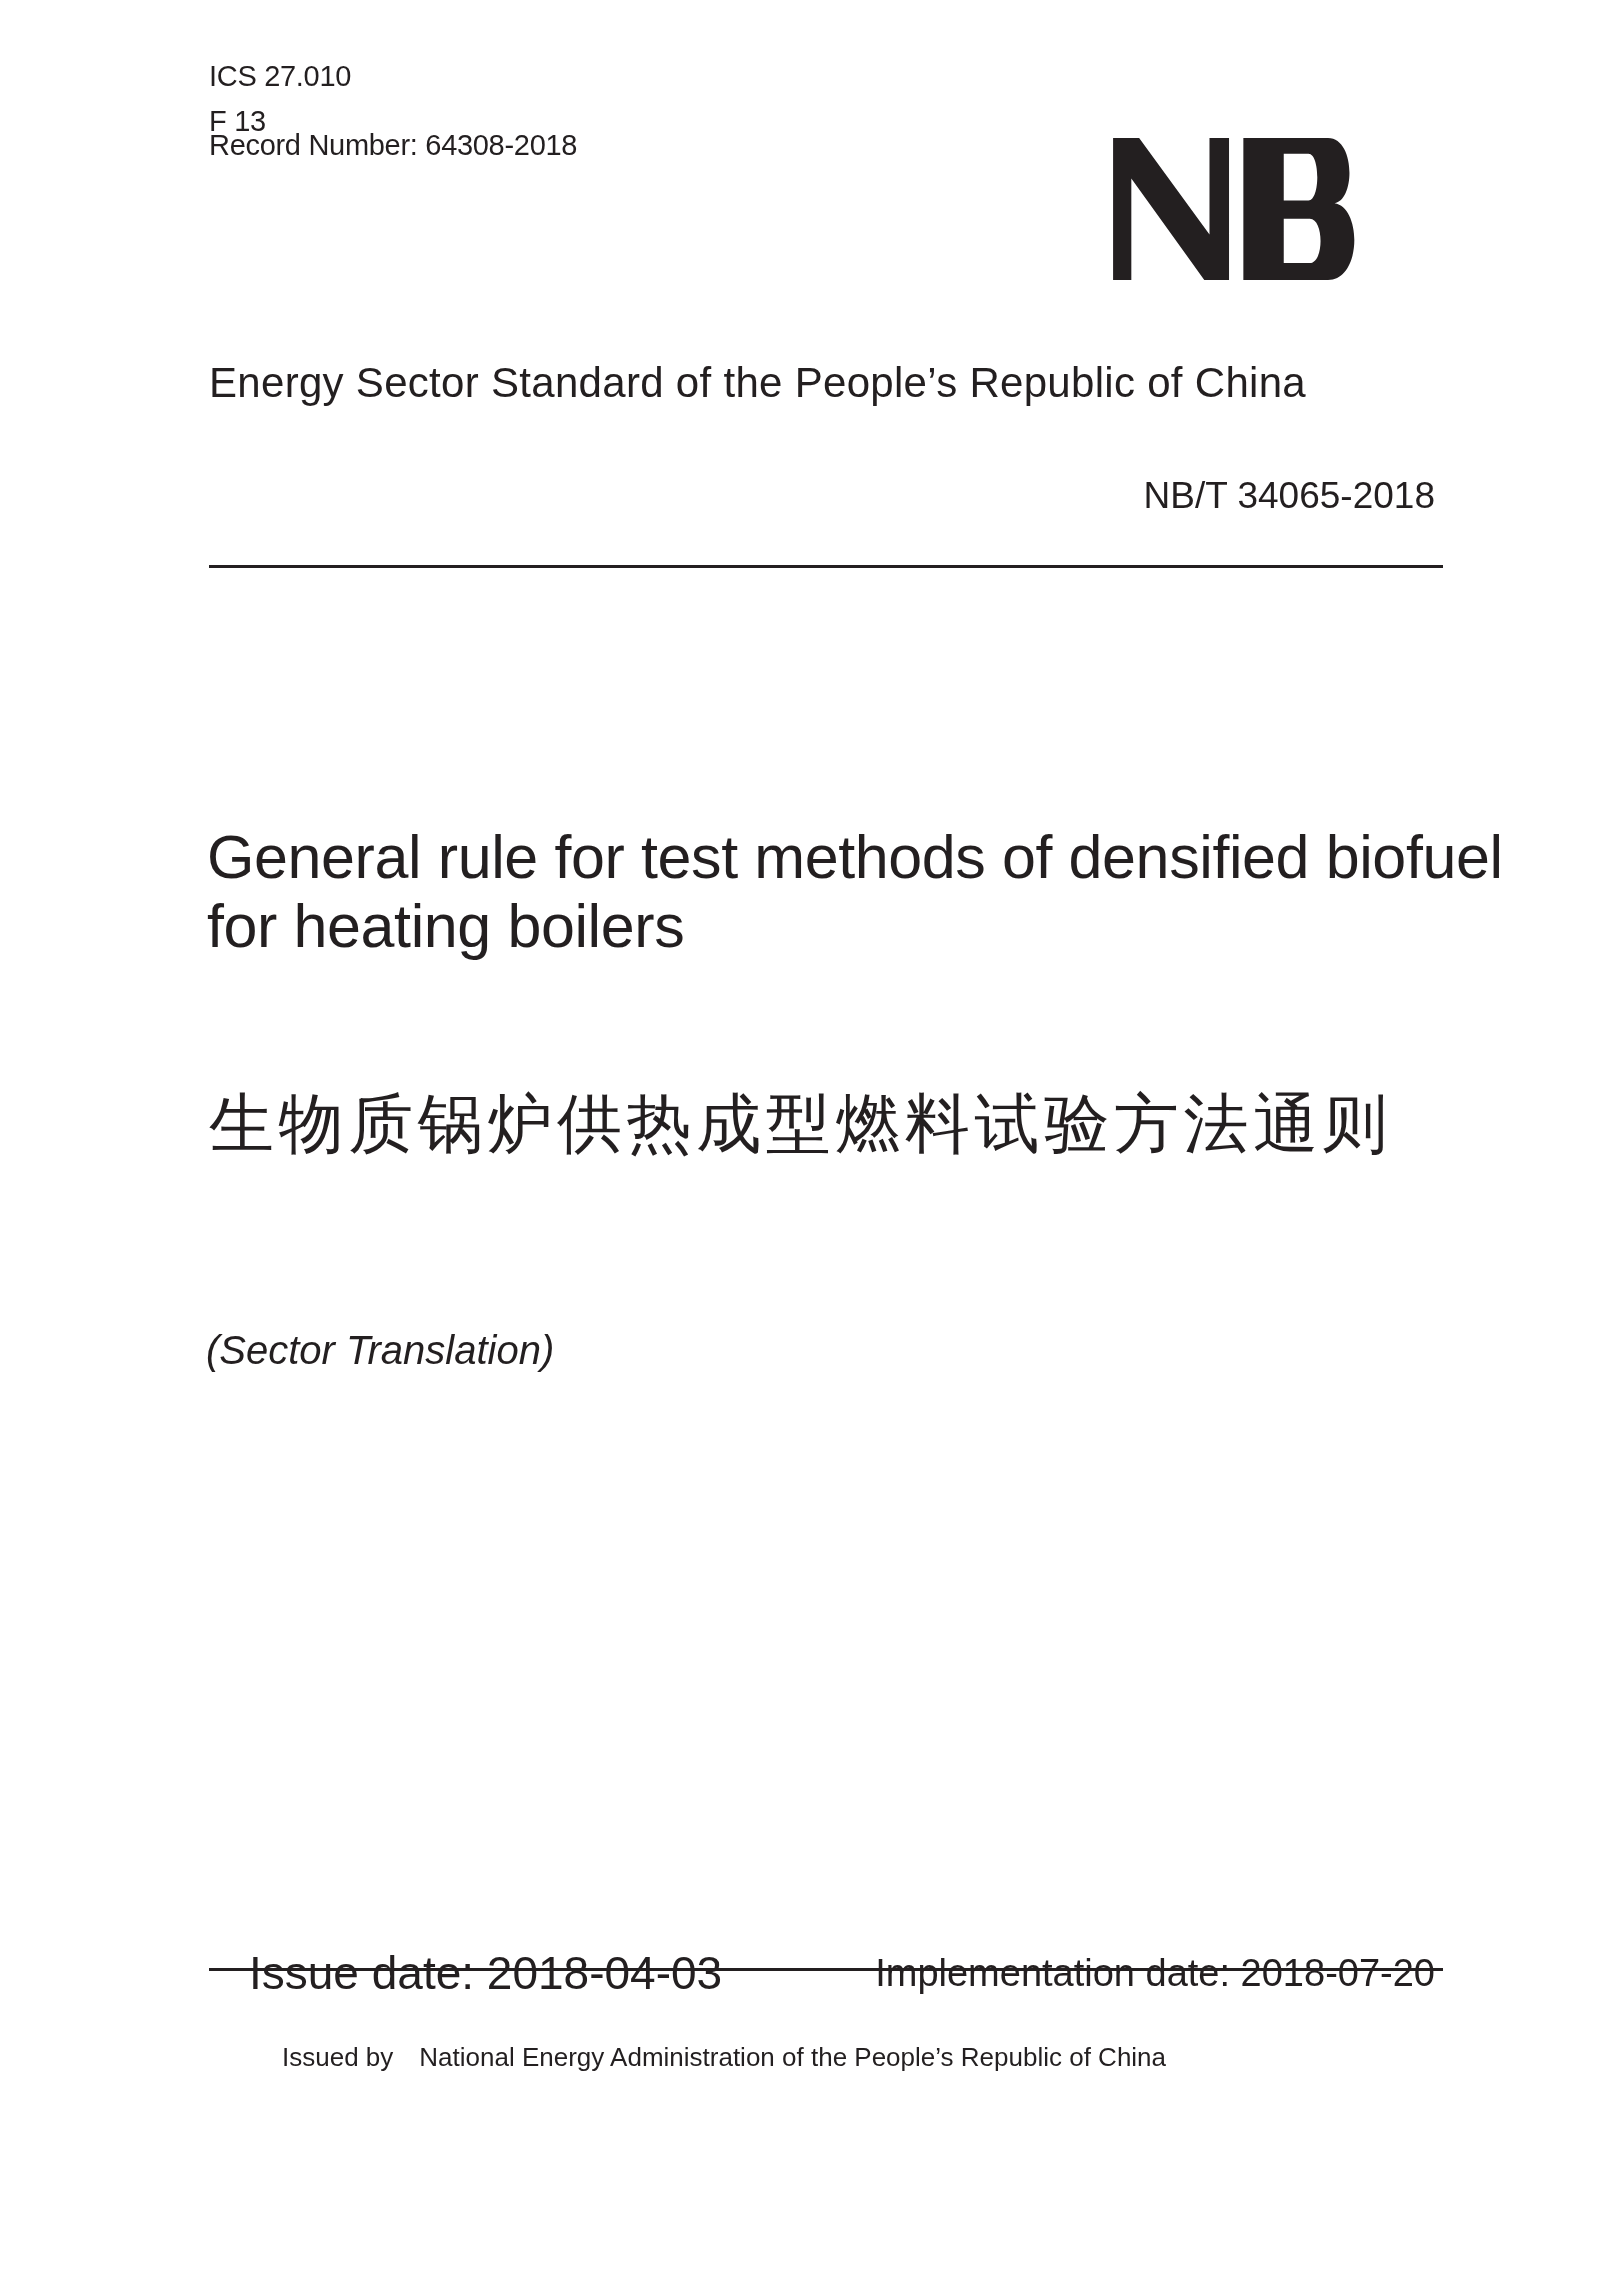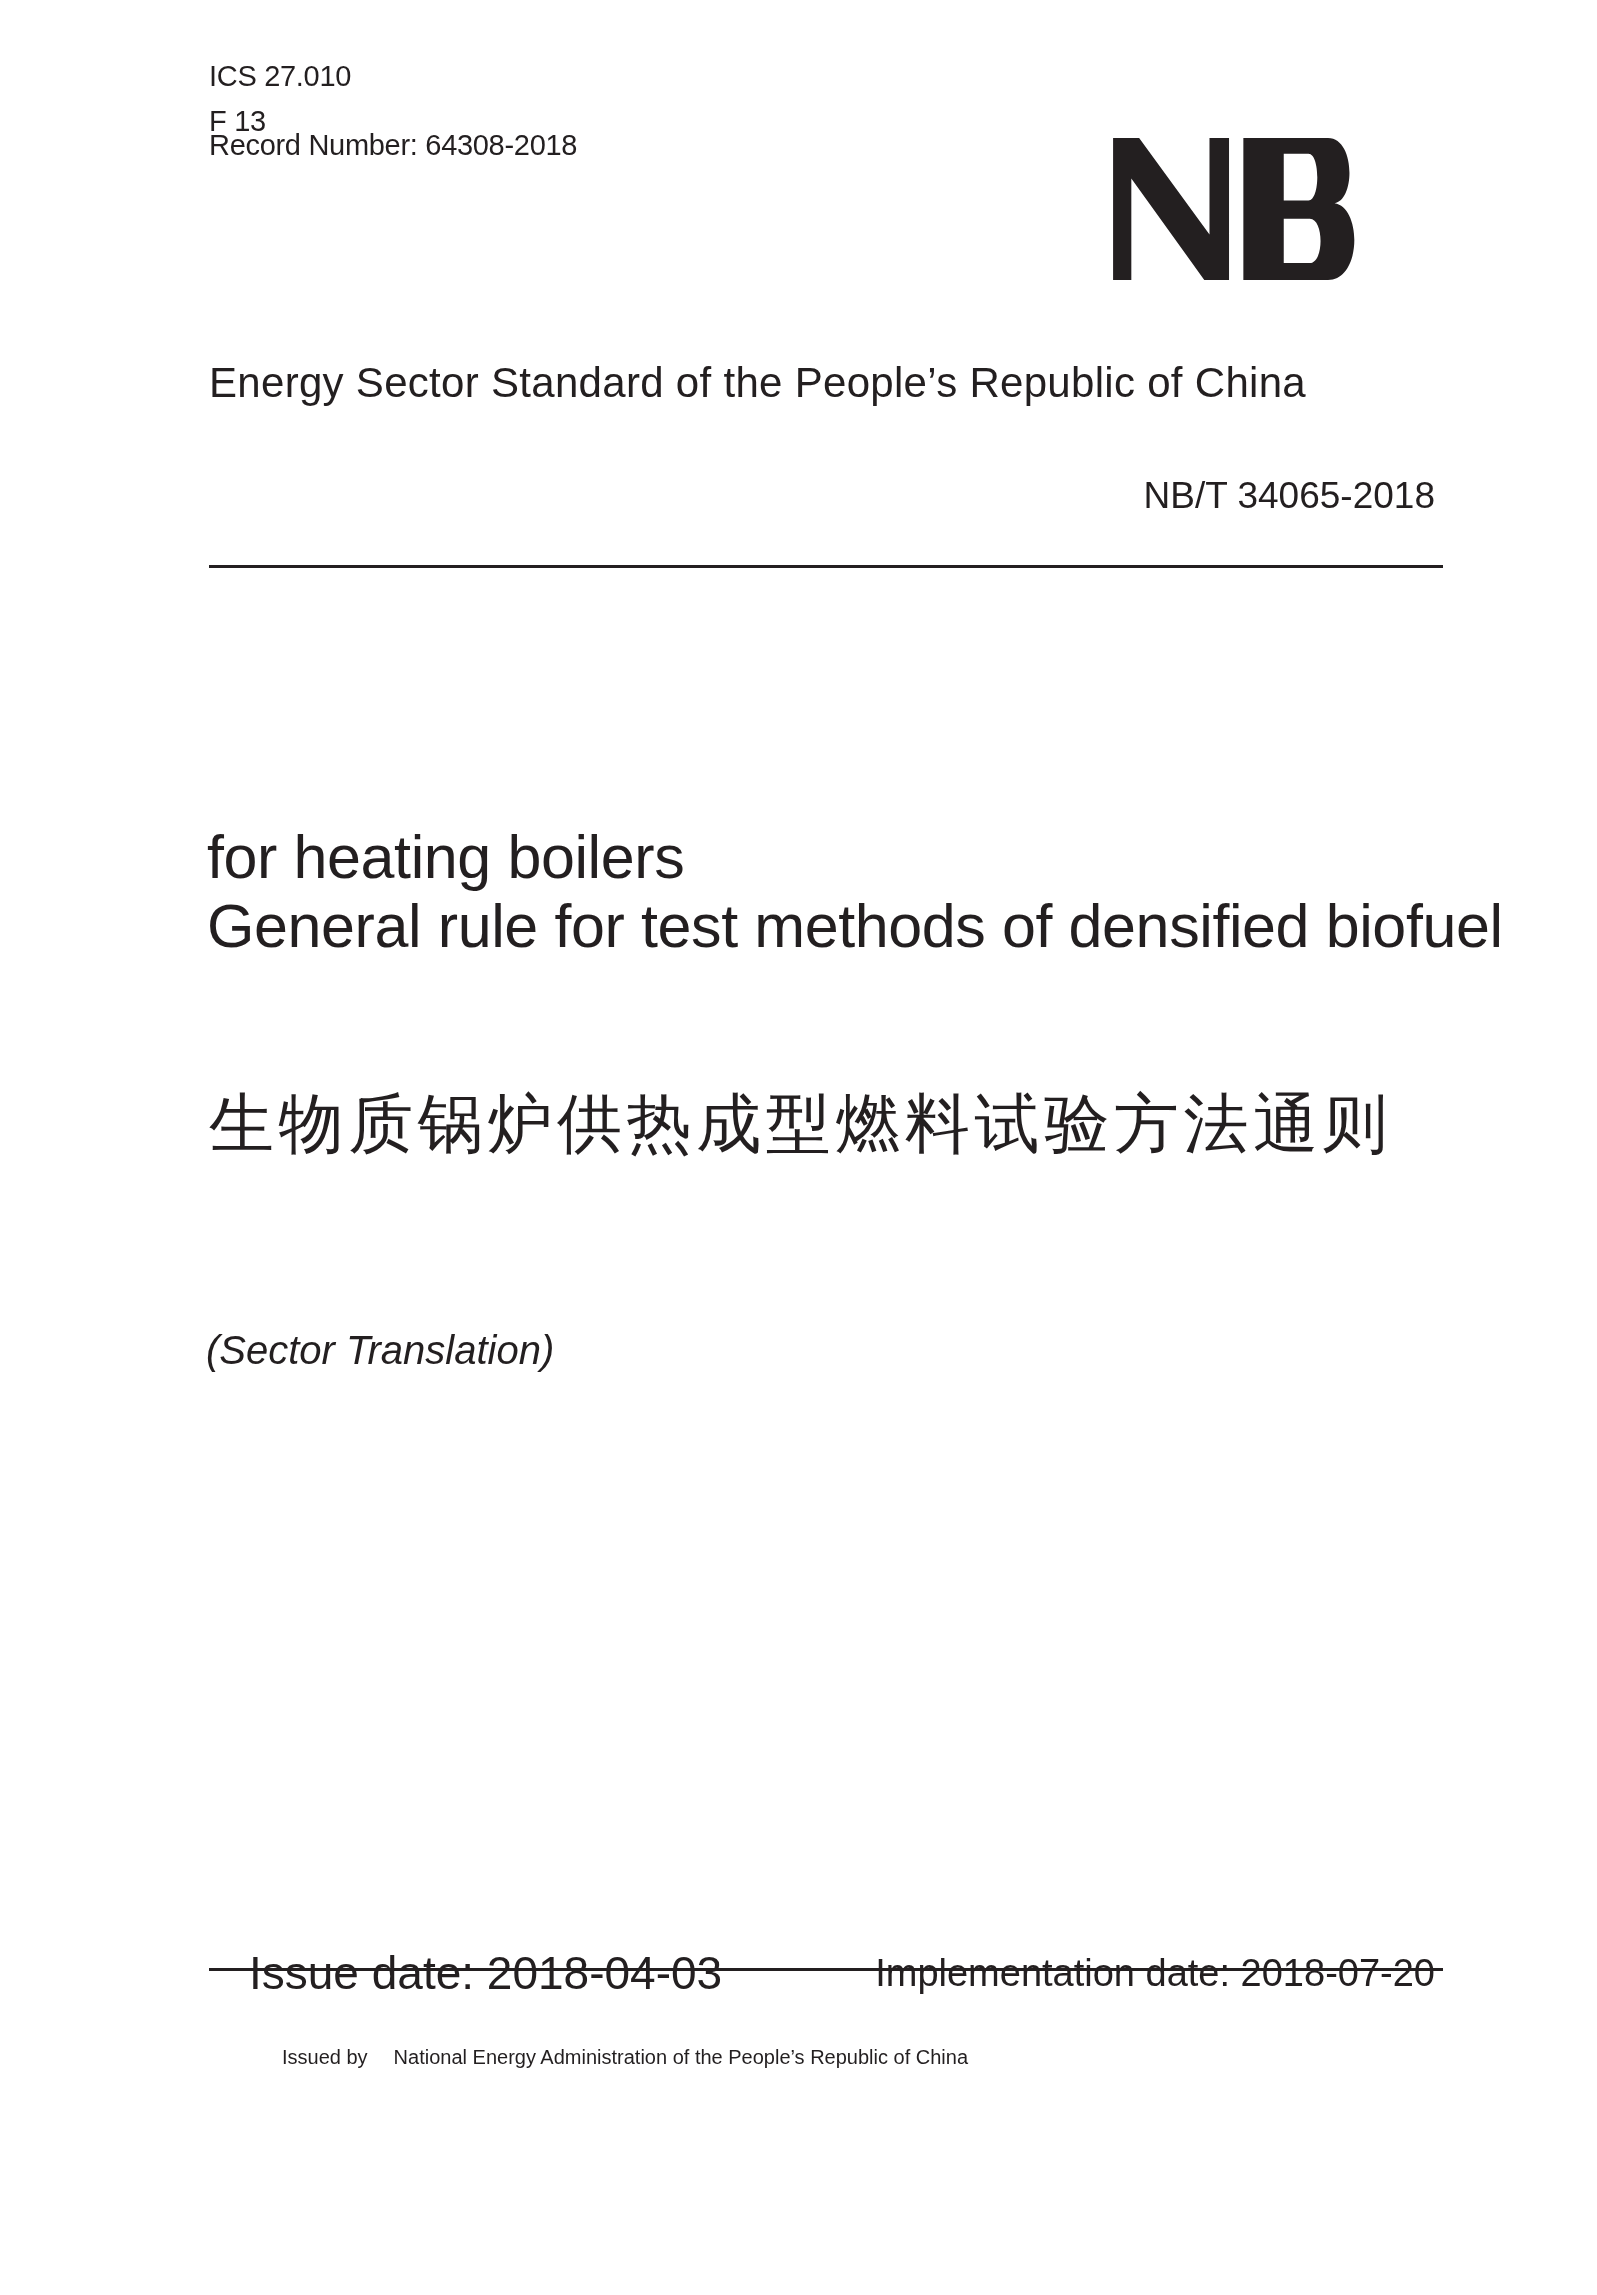--- a/index.html
+++ b/index.html
@@ -97,21 +97,21 @@
     .impl-date {
       right: 162px;
       top: 1914px;
       font-size: 38px;
       line-height: 48px;
     }
 
     .issuer {
       left: 282px;
       top: 2003px;
-      font-size: 20px;
+      font-size: 26px;
       line-height: 39px;
     }
     .issuer .issuer-label { margin-right: 26px; }
   </style>
 </head>
 <body>
 
 <div class="meta-line" style="top:59px;">ICS 27.010</div>
 <div class="meta-line" style="top:104px;">F 13</div>
 <div class="meta-line" style="top:128px;">Record Number: 64308-2018</div>
@@ -127,22 +127,22 @@
   </svg>
 </div>
 
 <div class="abs sector">Energy Sector Standard of the People’s Republic of China</div>
 
 <div class="abs std-number">NB/T 34065-2018</div>
 
 <div class="rule" style="top:565px;"></div>
 
 <div class="title-en">
+  <span>General rule for test methods of densified biofuel</span>
   <span>for heating boilers</span>
-  <span>General rule for test methods of densified biofuel</span>
 </div>
 
 <div class="abs title-zh">生物质锅炉供热成型燃料试验方法通则</div>
 
 <div class="abs translation">(Sector Translation)</div>
 
 <div class="abs issue-date">Issue date: 2018-04-03</div>
 <div class="abs impl-date">Implementation date: 2018-07-20</div>
 
 <div class="rule" style="top:1968px;"></div>

